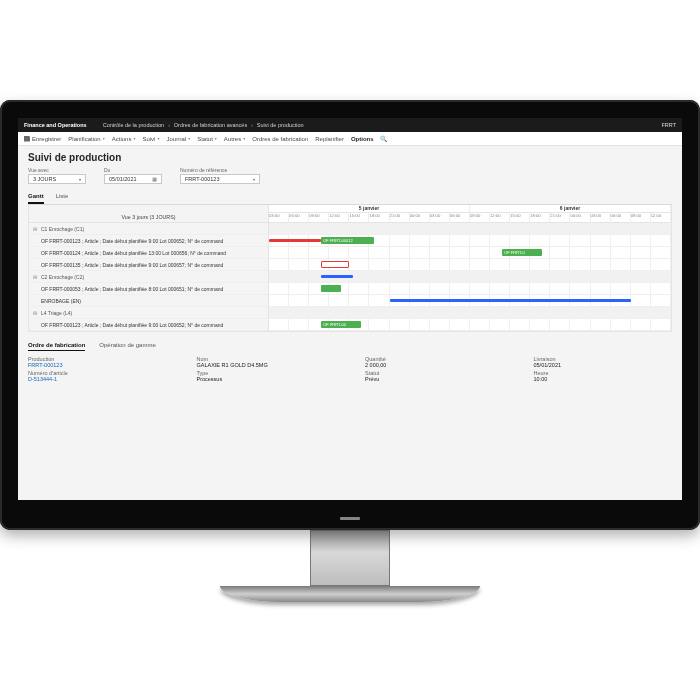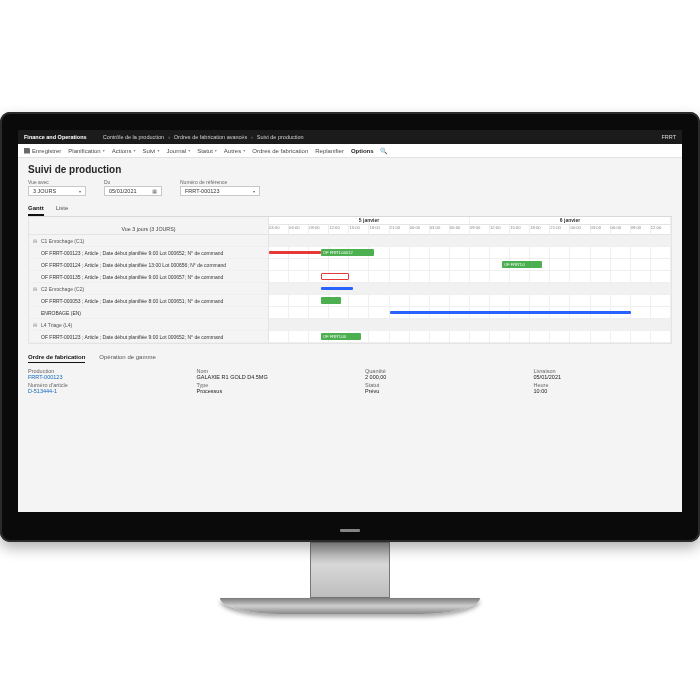--- a/index.html
+++ b/index.html
@@ -4,21 +4,20 @@
 <style>
   * { box-sizing: border-box; margin: 0; padding: 0; font-family: "Segoe UI", Arial, sans-serif; }
   body { width: 700px; height: 700px; background: #fff; position: relative; overflow: hidden; }
   .monitor {
     position: absolute; top: 100px; left: 0px; width: 700px;
   }
   .bezel {
     background: #0a0a0a; border-radius: 10px; padding: 18px 18px 30px 18px;
     height: 430px; width: 700px; position: relative;
     box-shadow: 0 6px 14px rgba(0,0,0,.3), inset 0 0 0 2px #2b2b2b;
-    margin-top: 12px;
   }
   .screen {
     background: #f4f4f4; width: 100%; height: 100%; font-size: 6px; color: #333;
     overflow: hidden; position: relative;
   }
   .stand-neck {
     width: 80px; height: 56px; margin: 0 auto;
     background: linear-gradient(#9a9a9a, #d8d8d8 40%, #bdbdbd);
     border: 1px solid #777;
   }

